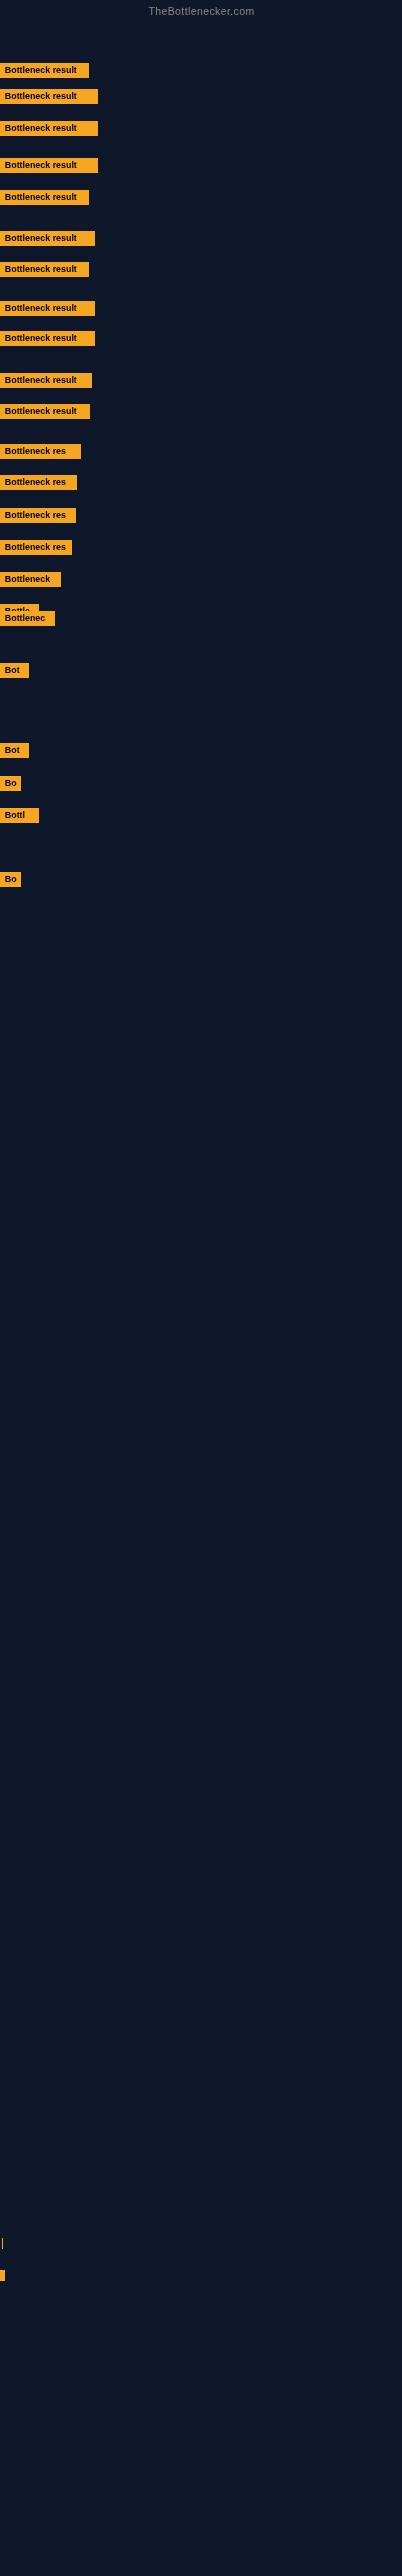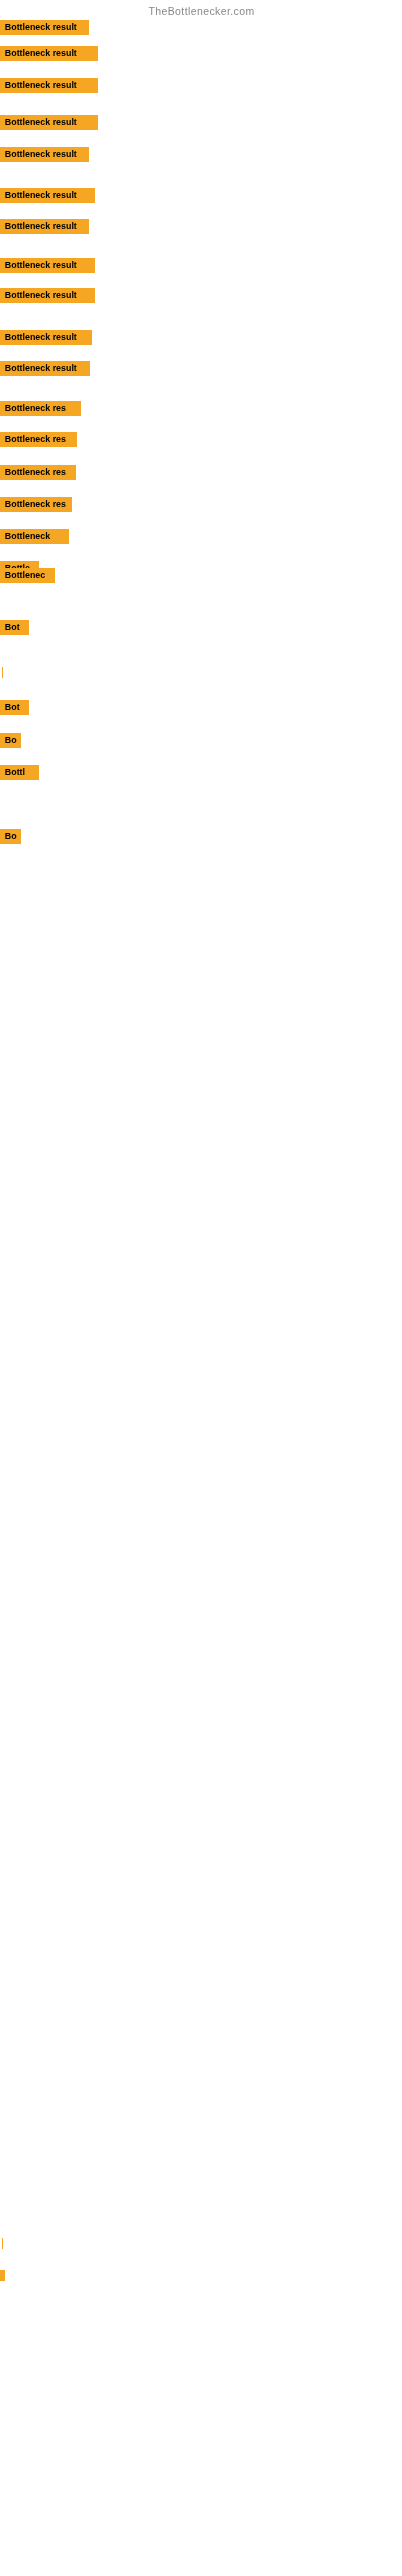--- a/index.html
+++ b/index.html
@@ -25,32 +25,33 @@
       background-color: #f5a623;
       color: #000000;
       font-size: 8.9px;
       font-weight: bold;
       padding: 2.4px 4.8px;
       display: inline-block;
       position: absolute;
       left: 0;
       white-space: nowrap;
       overflow: hidden;
+      margin-top: 43px;
     }
     .vertical-line {
       position: absolute;
       left: 1.6px;
       width: 1.6px;
       background-color: #f5a623;
     }
   </style>
 </head>
 <body>
 
-<div style="position:relative; width:403px; min-height:2576px; background:#ffffff;">
+<div style="position:relative; width:403px; min-height:2576px; background:#0f172a;">
   <div class="site-title">TheBottlenecker.com</div>
 
   <div class="bottleneck-badge" style="top:20px; width:89px;">Bottleneck result</div>
 
   <div class="bottleneck-badge" style="top:46px; width:98px;">Bottleneck result</div>
 
   <div class="bottleneck-badge" style="top:78px; width:98px;">Bottleneck result</div>
 
   <div class="bottleneck-badge" style="top:115px; width:98px;">Bottleneck result</div>
 
@@ -69,21 +70,21 @@
   <div class="bottleneck-badge" style="top:361px; width:90px;">Bottleneck result</div>
 
   <div class="bottleneck-badge" style="top:401px; width:81px;">Bottleneck res</div>
 
   <div class="bottleneck-badge" style="top:432px; width:77px;">Bottleneck res</div>
 
   <div class="bottleneck-badge" style="top:465px; width:76px;">Bottleneck res</div>
 
   <div class="bottleneck-badge" style="top:497px; width:72px;">Bottleneck res</div>
 
-  <div class="bottleneck-badge" style="top:529px; width:69px;">Bottleneck</div>
+  <div class="bottleneck-badge" style="top:529px; width:61px;">Bottleneck</div>
 
   <div class="bottleneck-badge" style="top:561px; width:39px;">Bottle</div>
 
   <div class="bottleneck-badge" style="top:568px; width:55px;">Bottlenec</div>
 
   <div class="bottleneck-badge" style="top:620px; width:29px;">Bot</div>
 
   <div class="vertical-line" style="top:667px; height:11.3px;"></div>
 
   <div class="bottleneck-badge" style="top:700px; width:29px;">Bot</div>

